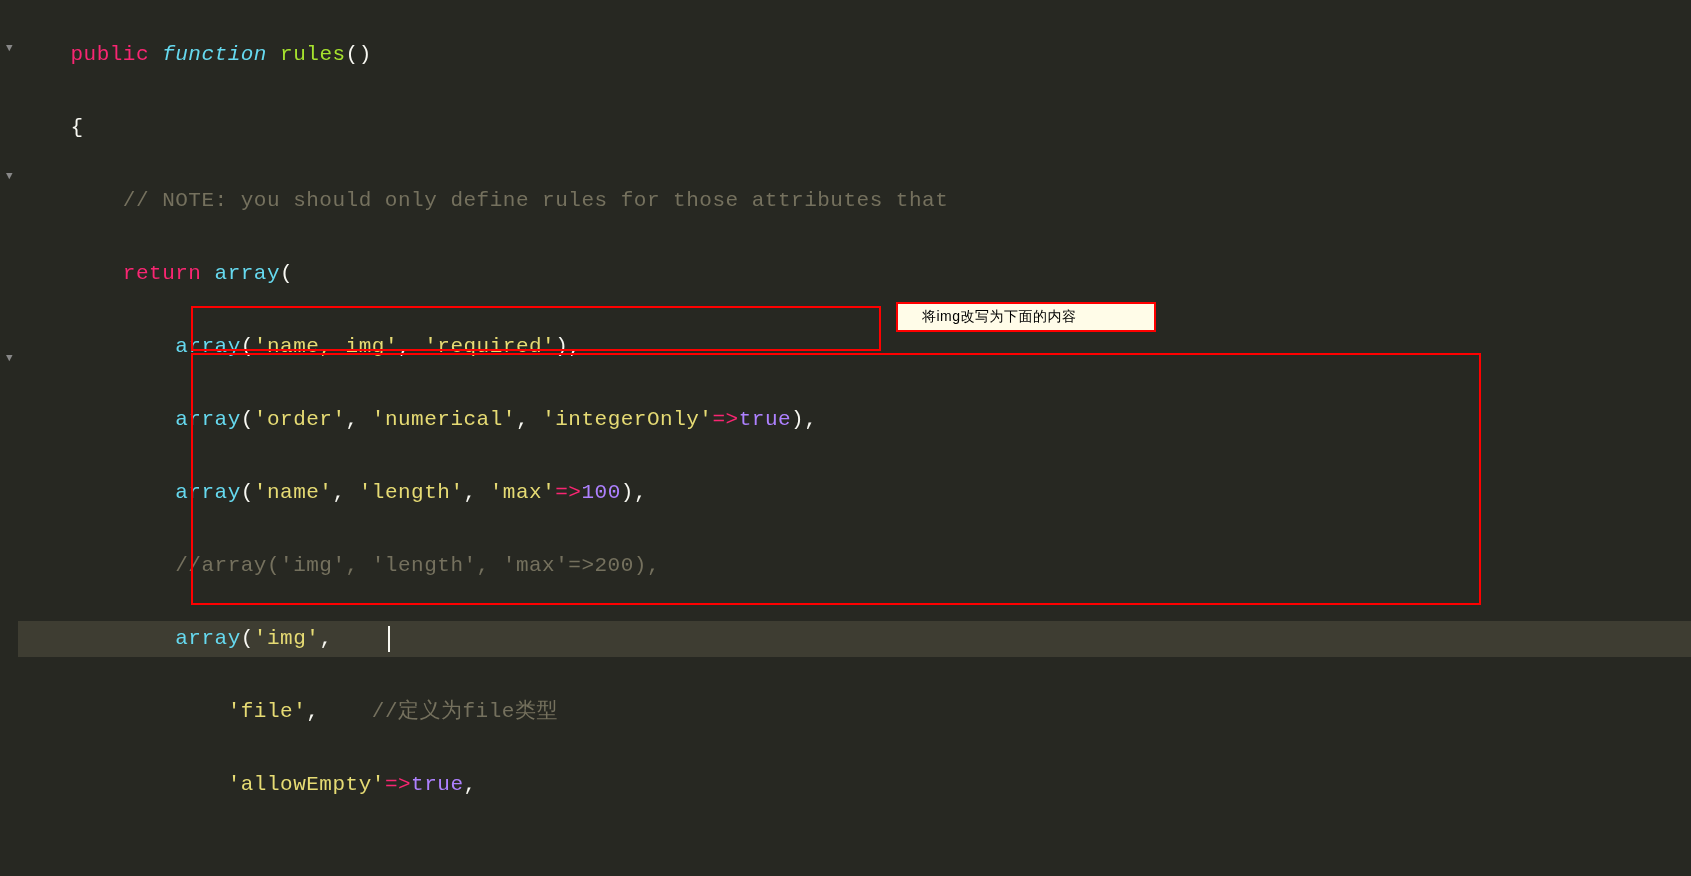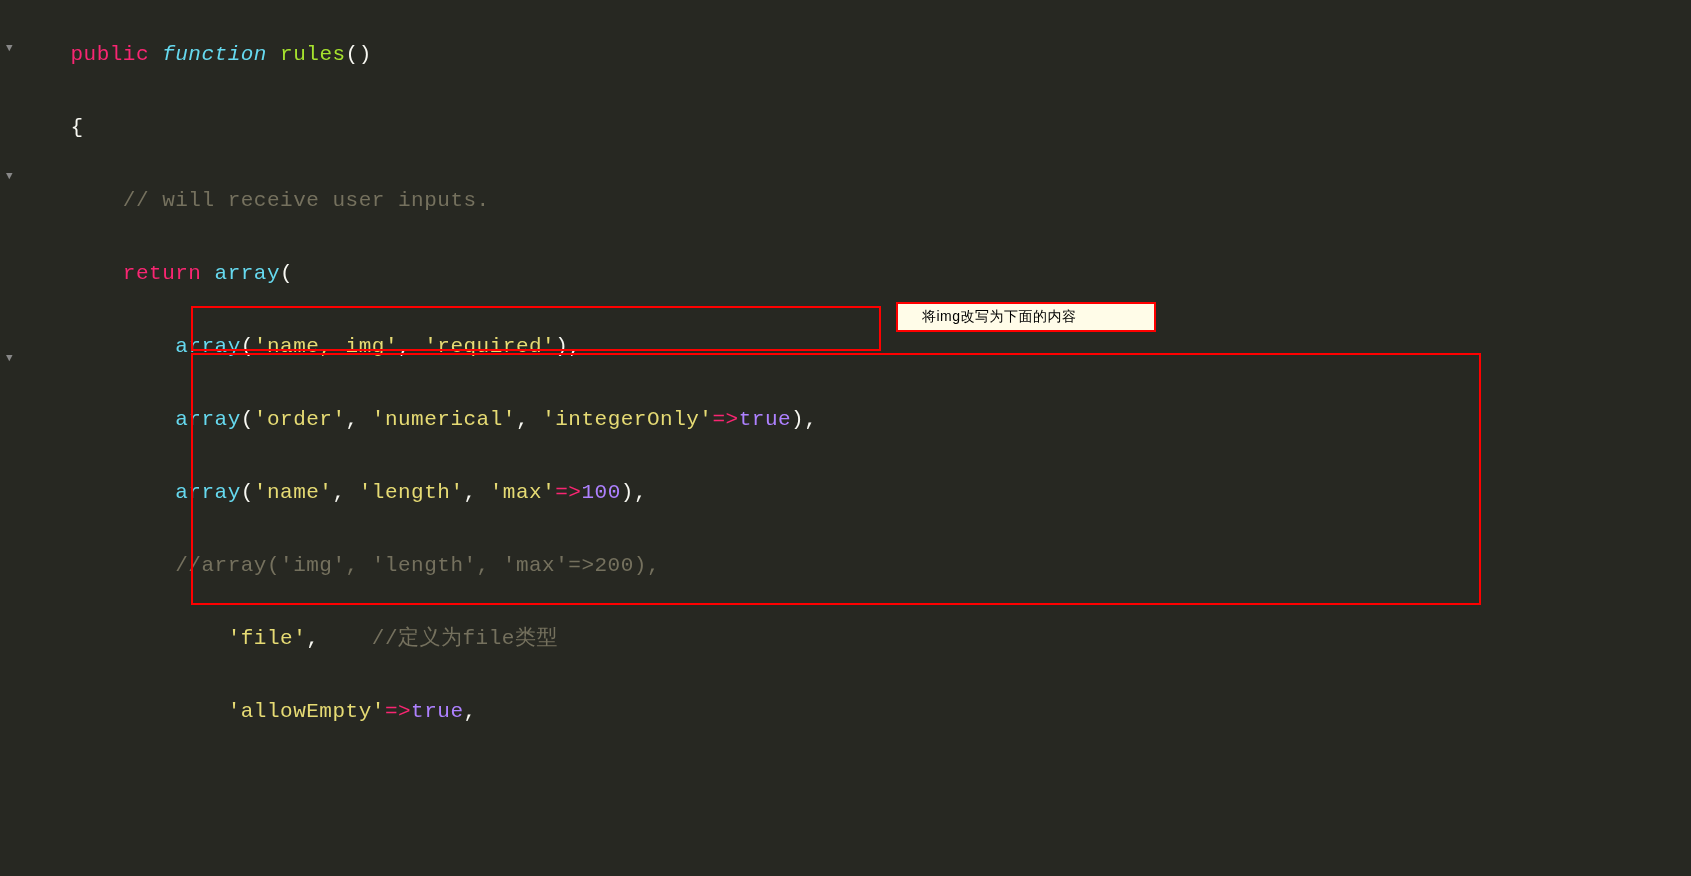--- a/index.html
+++ b/index.html
@@ -101,26 +101,27 @@
 
 <div class="gutter">
   <span class="fold-marker" style="top:42px">▼</span>
   <span class="fold-marker" style="top:170px">▼</span>
   <span class="fold-marker" style="top:352px">▼</span>
 </div>
 
 <div class="code-area">
 <div class="line">    <span class="kw">public</span> <span class="kw-it">function</span> <span class="fn">rules</span><span class="punc">()</span></div>
 <div class="line">    <span class="punc">{</span></div>
-<div class="line">        <span class="comm">// will receive user inputs.</span></div>
+<div class="line">        <span class="comm">// NOTE: you should only define rules for those attributes that</span></div>
 <div class="line">        <span class="kw">return</span> <span class="call">array</span><span class="punc">(</span></div>
 <div class="line">            <span class="call">array</span><span class="punc">(</span><span class="str">'name, img'</span><span class="punc">, </span><span class="str">'required'</span><span class="punc">),</span></div>
 <div class="line">            <span class="call">array</span><span class="punc">(</span><span class="str">'order'</span><span class="punc">, </span><span class="str">'numerical'</span><span class="punc">, </span><span class="str">'integerOnly'</span><span class="arrow">=&gt;</span><span class="const">true</span><span class="punc">),</span></div>
 <div class="line">            <span class="call">array</span><span class="punc">(</span><span class="str">'name'</span><span class="punc">, </span><span class="str">'length'</span><span class="punc">, </span><span class="str">'max'</span><span class="arrow">=&gt;</span><span class="num">100</span><span class="punc">),</span></div>
 <div class="line">            <span class="comm">//array('img', 'length', 'max'=&gt;200),</span></div>
+<div class="line cursor-line">            <span class="call">array</span><span class="punc">(</span><span class="str">'img'</span><span class="punc">,</span><span class="cursor" style="left:370px"></span></div>
 <div class="line">                <span class="str">'file'</span><span class="punc">,</span>    <span class="comm">//定义为file类型</span></div>
 <div class="line">                <span class="str">'allowEmpty'</span><span class="arrow">=&gt;</span><span class="const">true</span><span class="punc">,</span></div>
 
 
 
 
 
 
 
 

